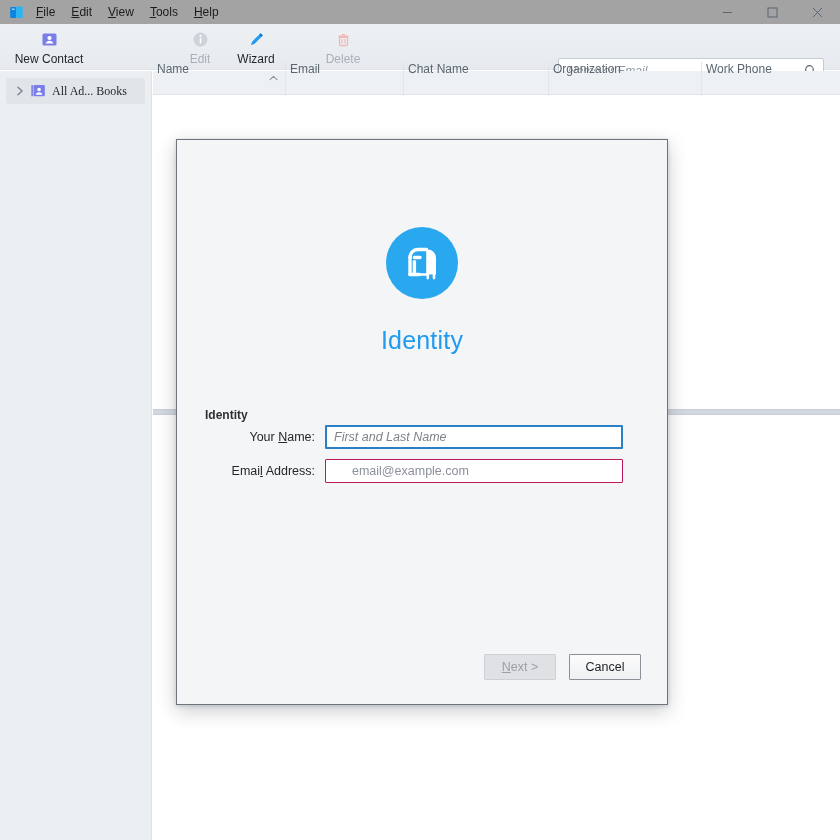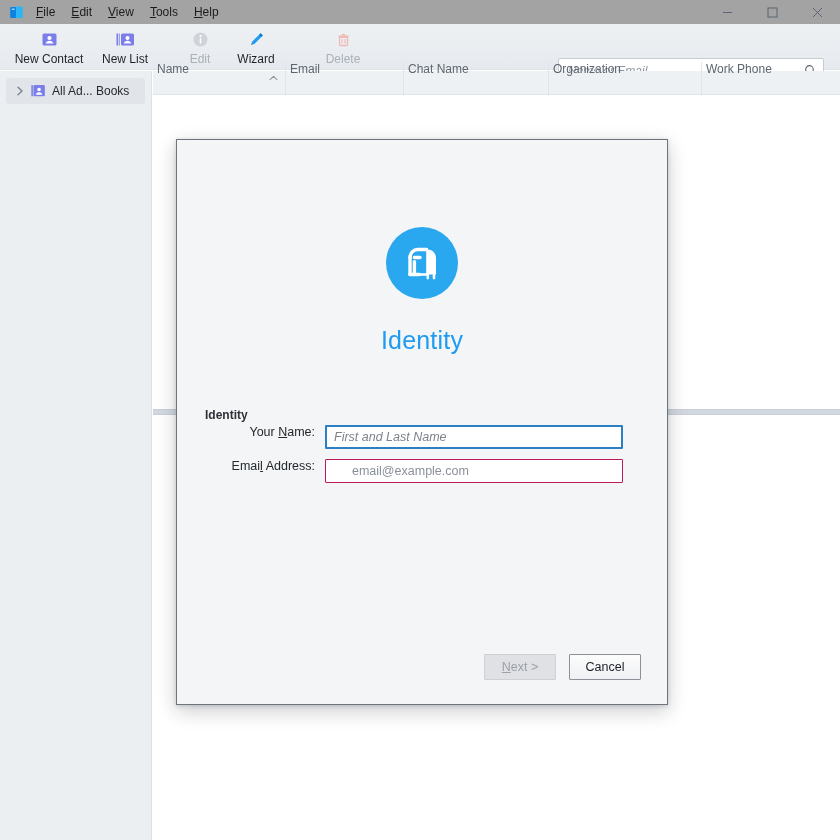--- a/index.html
+++ b/index.html
@@ -97,20 +97,21 @@
     border-right: 1px solid #dde2e7;
   }
   .sb-item {
     margin: 7px 6px 0 6px;
     height: 26px;
     display: flex; align-items: center;
     border-radius: 3px;
     background: #e1e5e9;
     padding-left: 6px;
     cursor: default;
+    font-family: Liberation Serif, serif;
   }
   .sb-twisty {
     width: 16px; height: 16px;
     display: flex; align-items: center; justify-content: center;
     color: #7c848f;
   }
   .sb-icon {
     width: 20px; height: 16px;
     display: flex; align-items: center; justify-content: center;
     margin-right: 4px;
@@ -213,21 +214,21 @@
     letter-spacing: .2px;
   }
 
   #section-label {
     position: absolute; left: 28px; top: 242px;
     font-size: 12px; font-weight: bold; color: #2d3136;
   }
   .field-row {
     position: absolute; left: 28px;
     width: 436px; height: 24px;
-    display: flex; 
+    display: flex; align-items: center;
   }
   #row-name { top: 259px; }
   #row-email { top: 293px; }
   .field-label {
     width: 120px; text-align: right;
     font-size: 12.5px; color: #23282d;
     padding-right: 10px;
     white-space: nowrap;
   }
   .field-input {
@@ -316,32 +317,20 @@
     <span class="ticon">
       <svg width="17" height="17" viewBox="0 0 17 17" aria-hidden="true">
         <rect x="1.5" y="2.5" width="14" height="12" rx="1.6" fill="#7b7ee8"></rect>
         <circle cx="8.5" cy="7" r="2.1" fill="#ffffff"></circle>
         <path d="M4.6 12.6c.5-2 2.1-2.9 3.9-2.9s3.4.9 3.9 2.9z" fill="#ffffff"></path>
       </svg>
     </span>
     <span class="tlabel">New Contact</span>
   </div>
 
-  <div class="tbtn" style="left:82px">
-    <span class="ticon">
-      <svg width="19" height="17" viewBox="0 0 19 17" aria-hidden="true">
-        <rect x="0.5" y="2.5" width="1.6" height="12" fill="#7b7ee8"></rect>
-        <rect x="2.8" y="2.5" width="1.2" height="12" fill="#9aa0ef"></rect>
-        <rect x="5.0" y="2.5" width="13" height="12" rx="1.6" fill="#7b7ee8"></rect>
-        <circle cx="11.5" cy="7" r="2.0" fill="#ffffff"></circle>
-        <path d="M7.8 12.6c.5-1.9 2-2.8 3.7-2.8s3.2.9 3.7 2.8z" fill="#ffffff"></path>
-      </svg>
-    </span>
-    <span class="tlabel">New List</span>
-  </div>
 
   <div class="tbtn disabled" style="left:157px">
     <span class="ticon">
       <svg width="17" height="17" viewBox="0 0 17 17" aria-hidden="true">
         <circle cx="8.5" cy="8.5" r="7" fill="#cfd4da"></circle>
         <rect x="7.7" y="7.1" width="1.6" height="5.4" rx=".7" fill="#ffffff"></rect>
         <circle cx="8.5" cy="5.1" r="1.05" fill="#ffffff"></circle>
       </svg>
     </span>
     <span class="tlabel">Edit</span>

